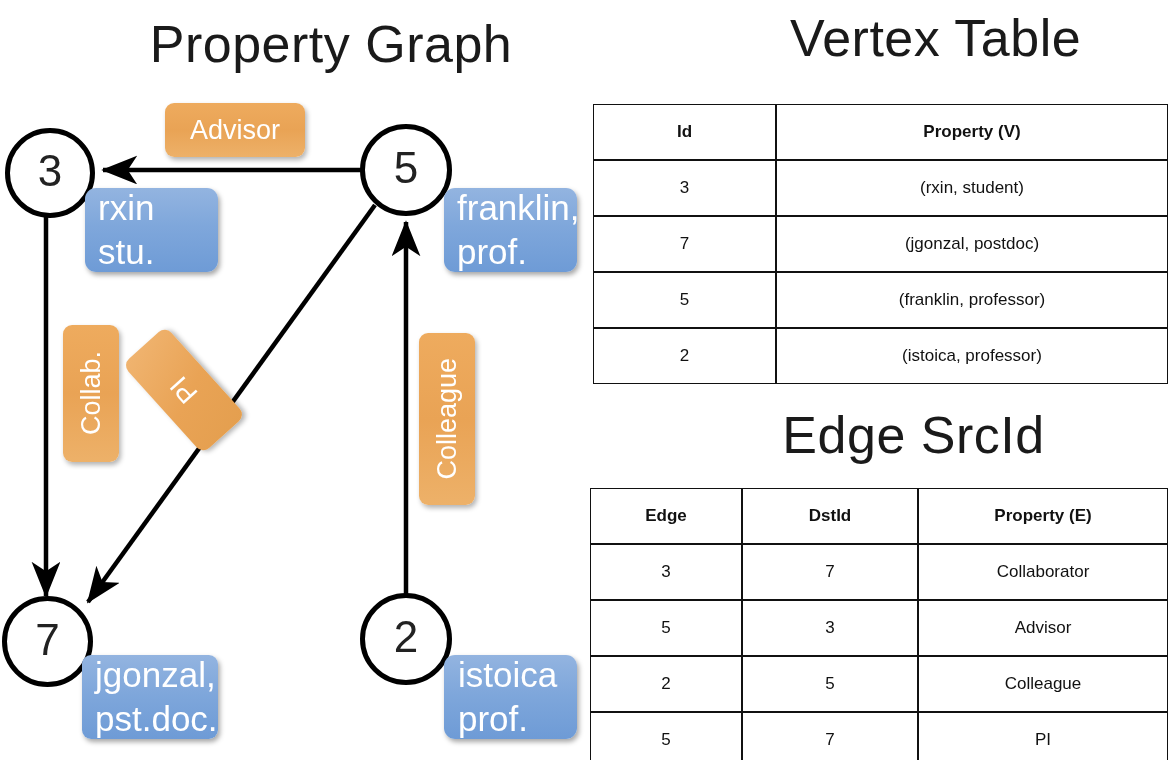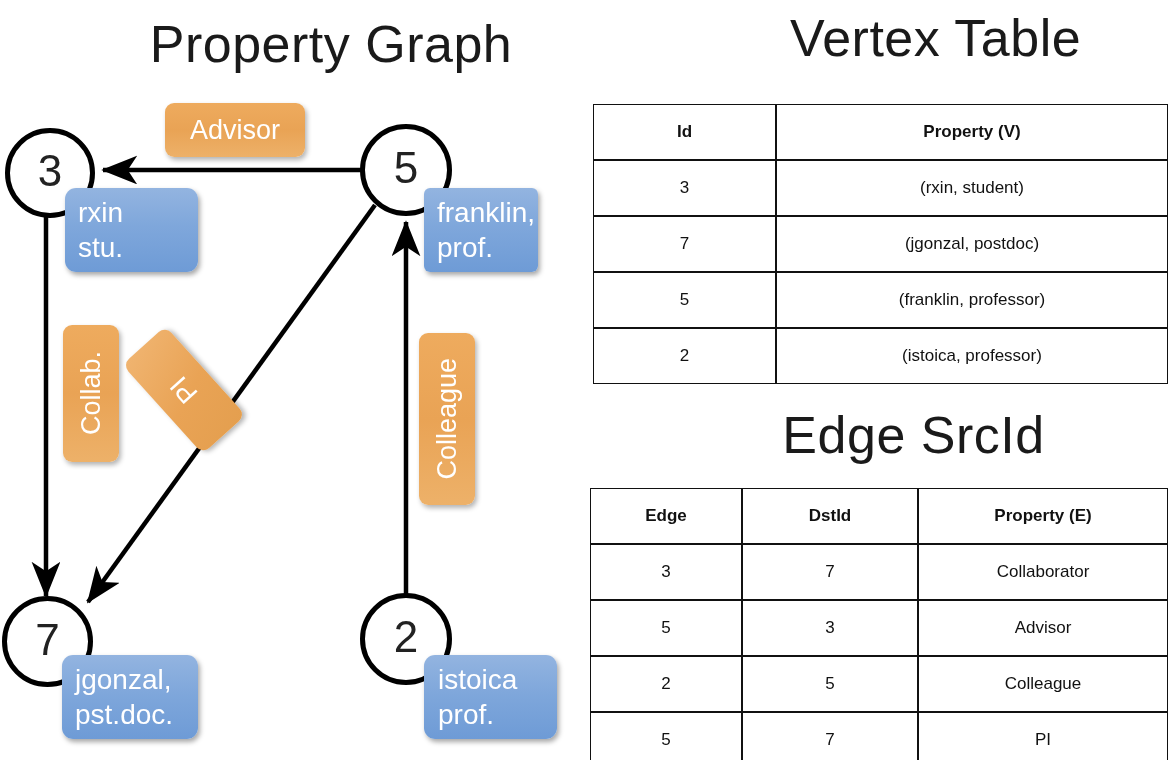--- a/index.html
+++ b/index.html
@@ -46,26 +46,26 @@
   }
   .vertex-circle span{position:relative;top:-2px;}
 
   
   .prop-box{
     position:absolute;
     border-radius:11px;
     background:linear-gradient(180deg,#93b4e0 0%,#7fa7db 45%,#6e9bd6 100%);
     box-shadow:2px 3px 5px rgba(0,0,0,0.35);
     color:#ffffff;
-    font-size:28px;
+    font-size:35px;
     line-height:1.25;
     padding:8px 12px 8px 13px;
     box-sizing:border-box;
     z-index:8;
-    display:flex;flex-direction:column;justify-content:center;
+    display:flex;flex-direction:column;justify-content:center;margin-left:20px;
   }
 
   
   .label-box{
     position:absolute;
     border-radius:9px;
     background:linear-gradient(180deg,#eeab5e 0%,#e9a355 50%,#edb169 100%);
     box-shadow:2px 3px 5px rgba(0,0,0,0.3);
     color:#ffffff;
     font-size:27px;
@@ -155,26 +155,26 @@
 
   <div class="vertex-circle" style="left:360px;top:593px;width:92px;height:92px;">
     <span>2</span>
   </div>
 
   <div class="prop-box" style="left:65px;top:188px;width:133px;height:84px;">
     <div>rxin</div>
     <div>stu.</div>
   </div>
 
-  <div class="prop-box" style="left:424px;top:188px;width:114px;height:84px;border-radius:6px;">
+  <div class="prop-box" style="left:424px;top:188px;width:133px;height:84px;">
     <div>franklin,</div>
     <div>prof.</div>
   </div>
 
-  <div class="prop-box" style="left:62px;top:655px;width:136px;height:84px;">
+  <div class="prop-box" style="left:62px;top:655px;width:136px;height:84px;border-radius:9px;">
     <div>jgonzal,</div>
     <div>pst.doc.</div>
   </div>
 
   <div class="prop-box" style="left:424px;top:655px;width:133px;height:84px;padding-left:14px;">
     <div>istoica</div>
     <div>prof.</div>
   </div>
 
   <div class="label-box" style="left:165px;top:103px;width:140px;height:54px;">

